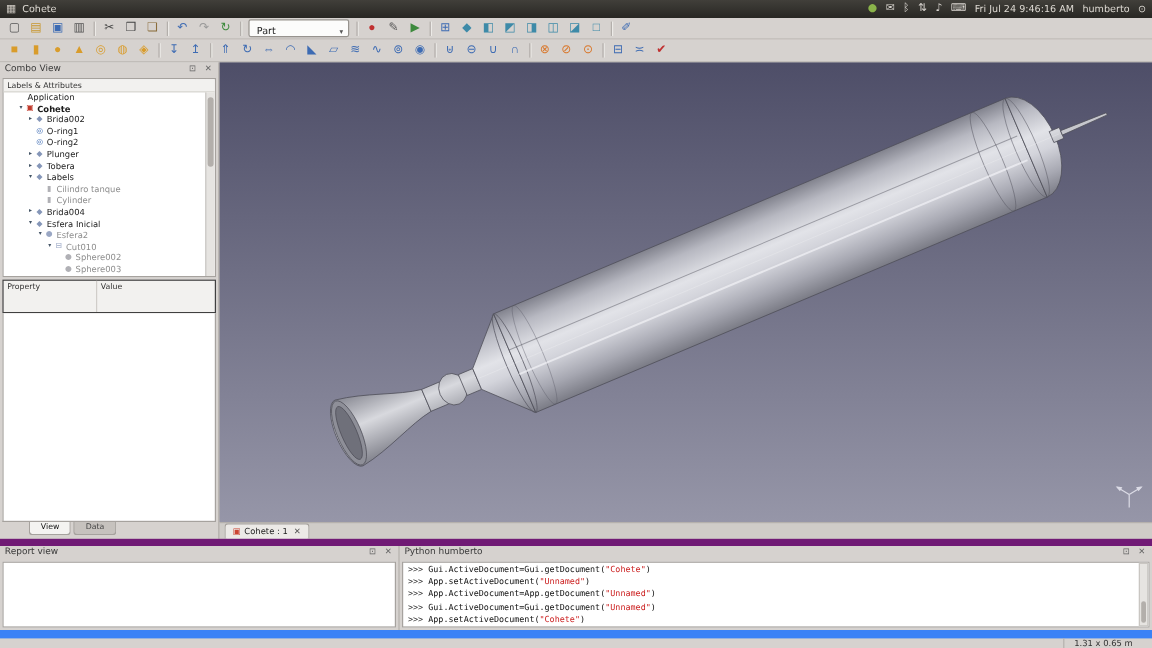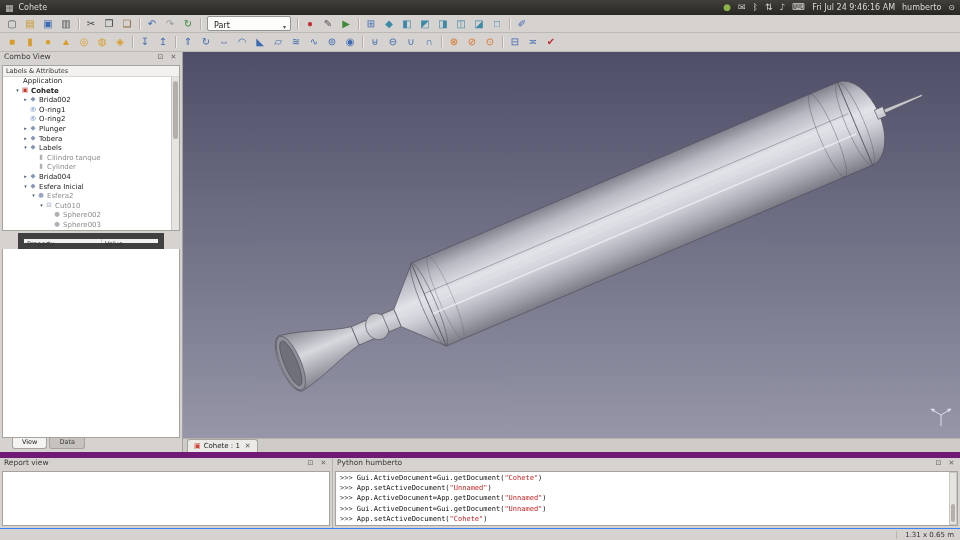--- a/index.html
+++ b/index.html
@@ -36,25 +36,25 @@
 #tree-wrap{background:#fff;border:1px solid #a6a29e;margin:0 2px;flex:0 0 166px;position:relative;overflow:hidden}
 #tree-header{height:11px;border-bottom:1px solid #d8d6d2;background:#f2f1ef;font-size:6.5px;color:#333;display:flex;align-items:center;padding:0 3px}
 .tree-row{height:9.6px;display:flex;align-items:flex-start;font-size:7px;white-space:nowrap}
 .tree-row .exp{width:7px;font-size:5px;color:#456;text-align:center;flex:0 0 auto}
 .tree-row .ticon{width:8px;font-size:6.5px;line-height:1;flex:0 0 auto;text-align:center}
 .tree-row .tlabel{padding-left:2px;color:#1a1a1a}
 .tree-row.bold .tlabel{font-weight:bold}
 .tree-row.gray .tlabel{color:#8d8d8d}
 .vscroll{position:absolute;right:0;top:11px;bottom:0;width:8px;background:#e6e4e1;border-left:1px solid #c9c6c2}
 .vscroll .thumb{position:absolute;left:1px;right:1px;border-radius:3px;background:#b3afab}
-#prop-header{display:flex;height:16px;margin:2px 18px 0;border:6px solid #404040;background:#f2f1ef;font-size:6.5px;color:#333;flex:0 0 auto}
+#prop-header{display:flex;height:28px;margin:2px 2px 0;border:1px solid #404040;background:#f2f1ef;font-size:6.5px;color:#333;flex:0 0 auto}
 #prop-header .ph{padding:1px 3px}
 #prop-header .ph.first{width:78px;border-right:1px solid #d0cdc9}
 #prop-body{flex:1 1 auto;background:#fff;border:1px solid #a6a29e;border-top:0;margin:0 2px;min-height:0}
-#combo-bottom-tabs{height:14px;flex:0 0 auto;display:flex;align-items:flex-start;padding:0 12px;gap:2px}
+#combo-bottom-tabs{height:14px;flex:0 0 auto;display:flex;align-items:flex-start;padding:0 24px;gap:2px}
 .btab{font-size:6.5px;padding:1px 9px;border:1px solid #a6a29e;border-top:0;border-radius:0 0 3px 3px;background:#c6c2be;color:#444;line-height:1.2}
 .btab.active{background:#f4f3f1;color:#111}
 
 
 #viewport-col{flex:1 1 auto;display:flex;flex-direction:column;min-width:0}
 #viewport{position:relative;flex:1 1 auto;background:linear-gradient(180deg,#4e4e68 0%,#6e6e84 45%,#9696a8 100%);overflow:hidden}
 #scene{position:absolute;inset:0;width:100%;height:100%}
 #axiscross{position:absolute;right:6px;bottom:10px;width:26px;height:26px;opacity:.85}
 #doc-tabbar{height:14px;flex:0 0 auto;background:#cfccc8;border-top:1px solid #b5b1ad;display:flex;align-items:flex-end;padding:0 4px}
 .doc-tab{display:flex;align-items:center;gap:3px;background:#eceae7;border:1px solid #a6a29e;border-bottom:0;border-radius:3px 3px 0 0;padding:1px 6px;font-size:7px;height:13px}
@@ -67,21 +67,21 @@
 #pyconsole{flex:1 1 auto;display:flex;flex-direction:column;position:relative;min-width:0}
 .dock-body{flex:1;background:#fff;border:1px solid #a6a29e;margin:0 2px 2px;min-height:0;overflow:hidden}
 #py-body{font-family:"DejaVu Sans Mono","Liberation Mono",monospace;font-size:7px;line-height:10.2px;padding:1px 4px}
 .cl{white-space:nowrap}
 .cl .p{color:#333}
 .cl .k{color:#111}
 .cl .s{color:#cc2222}
 .pysc{top:14px;bottom:3px;right:3px;border:1px solid #c9c6c2;background:#e6e4e1}
 
 
-#statusbar{flex:0 0 12px;background:#d6d2cf;border-top:1px solid #3b82f6;display:flex;align-items:center;font-size:7px;color:#333;padding:0 6px}
+#statusbar{flex:0 0 12px;background:#d6d2cf;border-top:7px solid #3b82f6;display:flex;align-items:center;font-size:7px;color:#333;padding:0 16px}
 #statusbar .dims{margin-left:auto;border-left:1px solid #b5b1ad;padding-left:8px}
 </style>
 </head>
 <body>
 
 <div id="screen">
 
   <div id="sysbar">
     <div class="left">
       <span class="winicon">▦</span>

